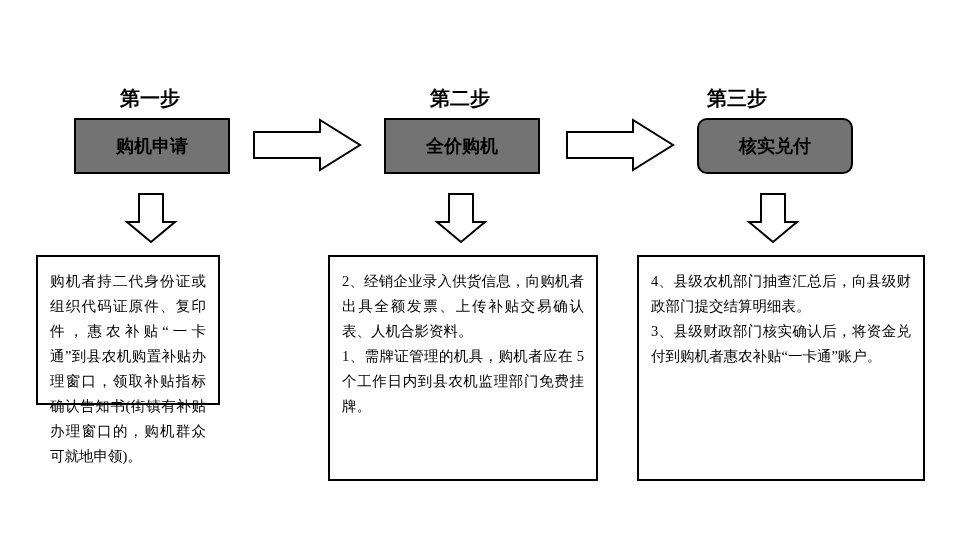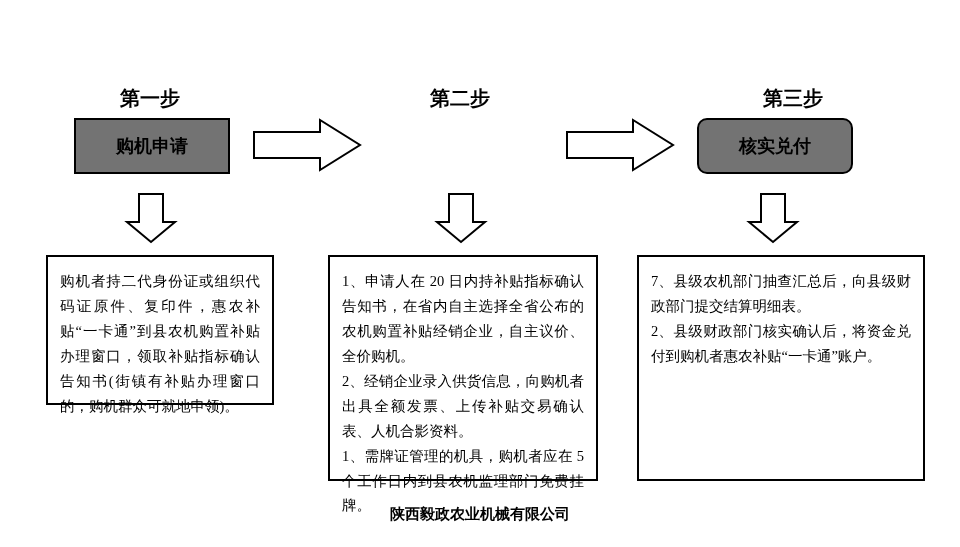--- a/index.html
+++ b/index.html
@@ -34,21 +34,21 @@
   .step-label {
     position: absolute;
     font-family: "Liberation Serif", serif;
     font-weight: bold;
     font-size: 20px;
     text-align: center;
     width: 170px;
   }
   .step-label.s1 { left: 65px; top: 85px; }
   .step-label.s2 { left: 375px; top: 85px; }
-  .step-label.s3 { left: 708px; top: 85px; }
+  .step-label.s3 { left: 652px; top: 85px; }
 
   .stage-box {
     position: absolute;
     border: 2px solid #000;
     background: #737373;
     width: 152px;
     height: 52px;
     display: flex;
     align-items: center;
     justify-content: center;
@@ -88,23 +88,22 @@
     font-size: 14.5px;
     line-height: 1.72;
     text-align: justify;
   }
   .desc-box p {
     margin: 0;
   }
   .desc-box.d1 {
     left: 36px;
     top: 255px;
-    width: 228px;
+    width: 184px;
     height: 150px;
-    margin-left: 10px;
   }
   .desc-box.d2 {
     left: 328px;
     top: 255px;
     width: 270px;
     height: 226px;
   }
   .desc-box.d3 {
     left: 637px;
     top: 255px;
@@ -126,20 +125,21 @@
 <body>
 
 <div id="canvas">
 
 
   <div class="step-label s1">第一步</div>
   <div class="step-label s2">第二步</div>
   <div class="step-label s3">第三步</div>
 
   <div class="stage-box b1">购机申请</div>
+  <div class="stage-box b2">全价购机</div>
   <div class="stage-box b3">核实兑付</div>
 
   <div class="h-arrow a1">
     <svg width="110" height="54" viewBox="0 0 110 54">
       <polygon points="2,14 68,14 68,2 108,27 68,52 68,40 2,40" fill="#ffffff" stroke="#000000" stroke-width="2"></polygon>
     </svg>
   </div>
   <div class="h-arrow a2">
     <svg width="110" height="54" viewBox="0 0 110 54">
       <polygon points="2,14 68,14 68,2 108,27 68,52 68,40 2,40" fill="#ffffff" stroke="#000000" stroke-width="2"></polygon>
@@ -160,25 +160,23 @@
     <svg width="54" height="52" viewBox="0 0 54 52">
       <polygon points="15,2 39,2 39,30 51,30 27,50 3,30 15,30" fill="#ffffff" stroke="#000000" stroke-width="2"></polygon>
     </svg>
   </div>
 
   <div class="desc-box d1">
     <p>购机者持二代身份证或组织代码证原件、复印件，惠农补贴“一卡通”到县农机购置补贴办理窗口，领取补贴指标确认告知书(街镇有补贴办理窗口的，购机群众可就地申领)。</p>
   </div>
 
   <div class="desc-box d2">
-    <p>1、申请人在 20 日内持补贴指标确认告知书，在省内自主选择全省公布的农机购置补贴经销企业，自主议价、全价购机。</p>
     <p>2、经销企业录入供货信息，向购机者出具全额发票、上传补贴交易确认表、人机合影资料。</p>
     <p>1、需牌证管理的机具，购机者应在 5 个工作日内到县农机监理部门免费挂牌。</p>
   </div>
 
   <div class="desc-box d3">
-    <p>7、县级农机部门抽查汇总后，向县级财政部门提交结算明细表。</p>
-    <p>2、县级财政部门核实确认后，将资金兑付到购机者惠农补贴“一卡通”账户。</p>
+    <p>4、县级农机部门抽查汇总后，向县级财政部门提交结算明细表。</p>
+    <p>3、县级财政部门核实确认后，将资金兑付到购机者惠农补贴“一卡通”账户。</p>
   </div>
 
-  <div class="footer">陕西毅政农业机械有限公司</div>
 
 </div>
 
 </body></html>

